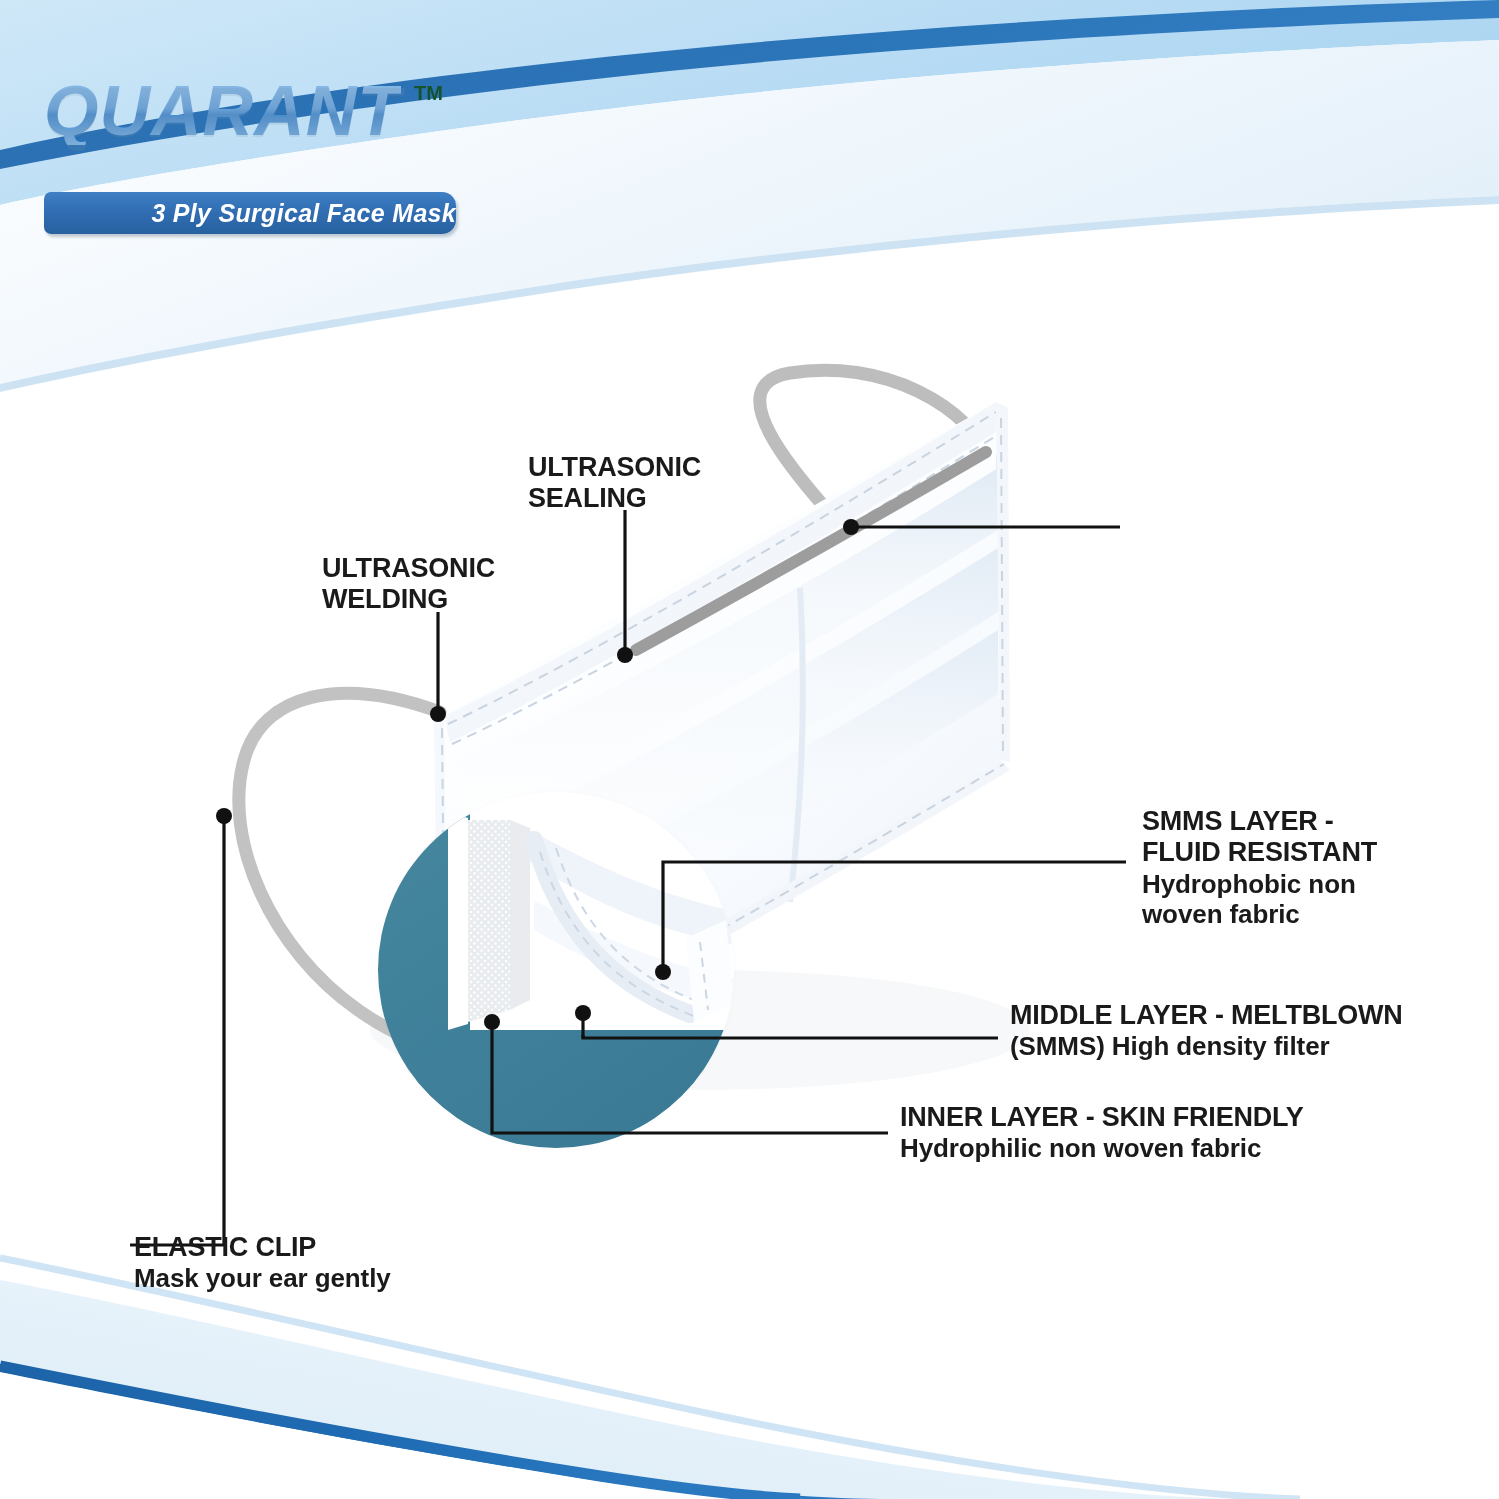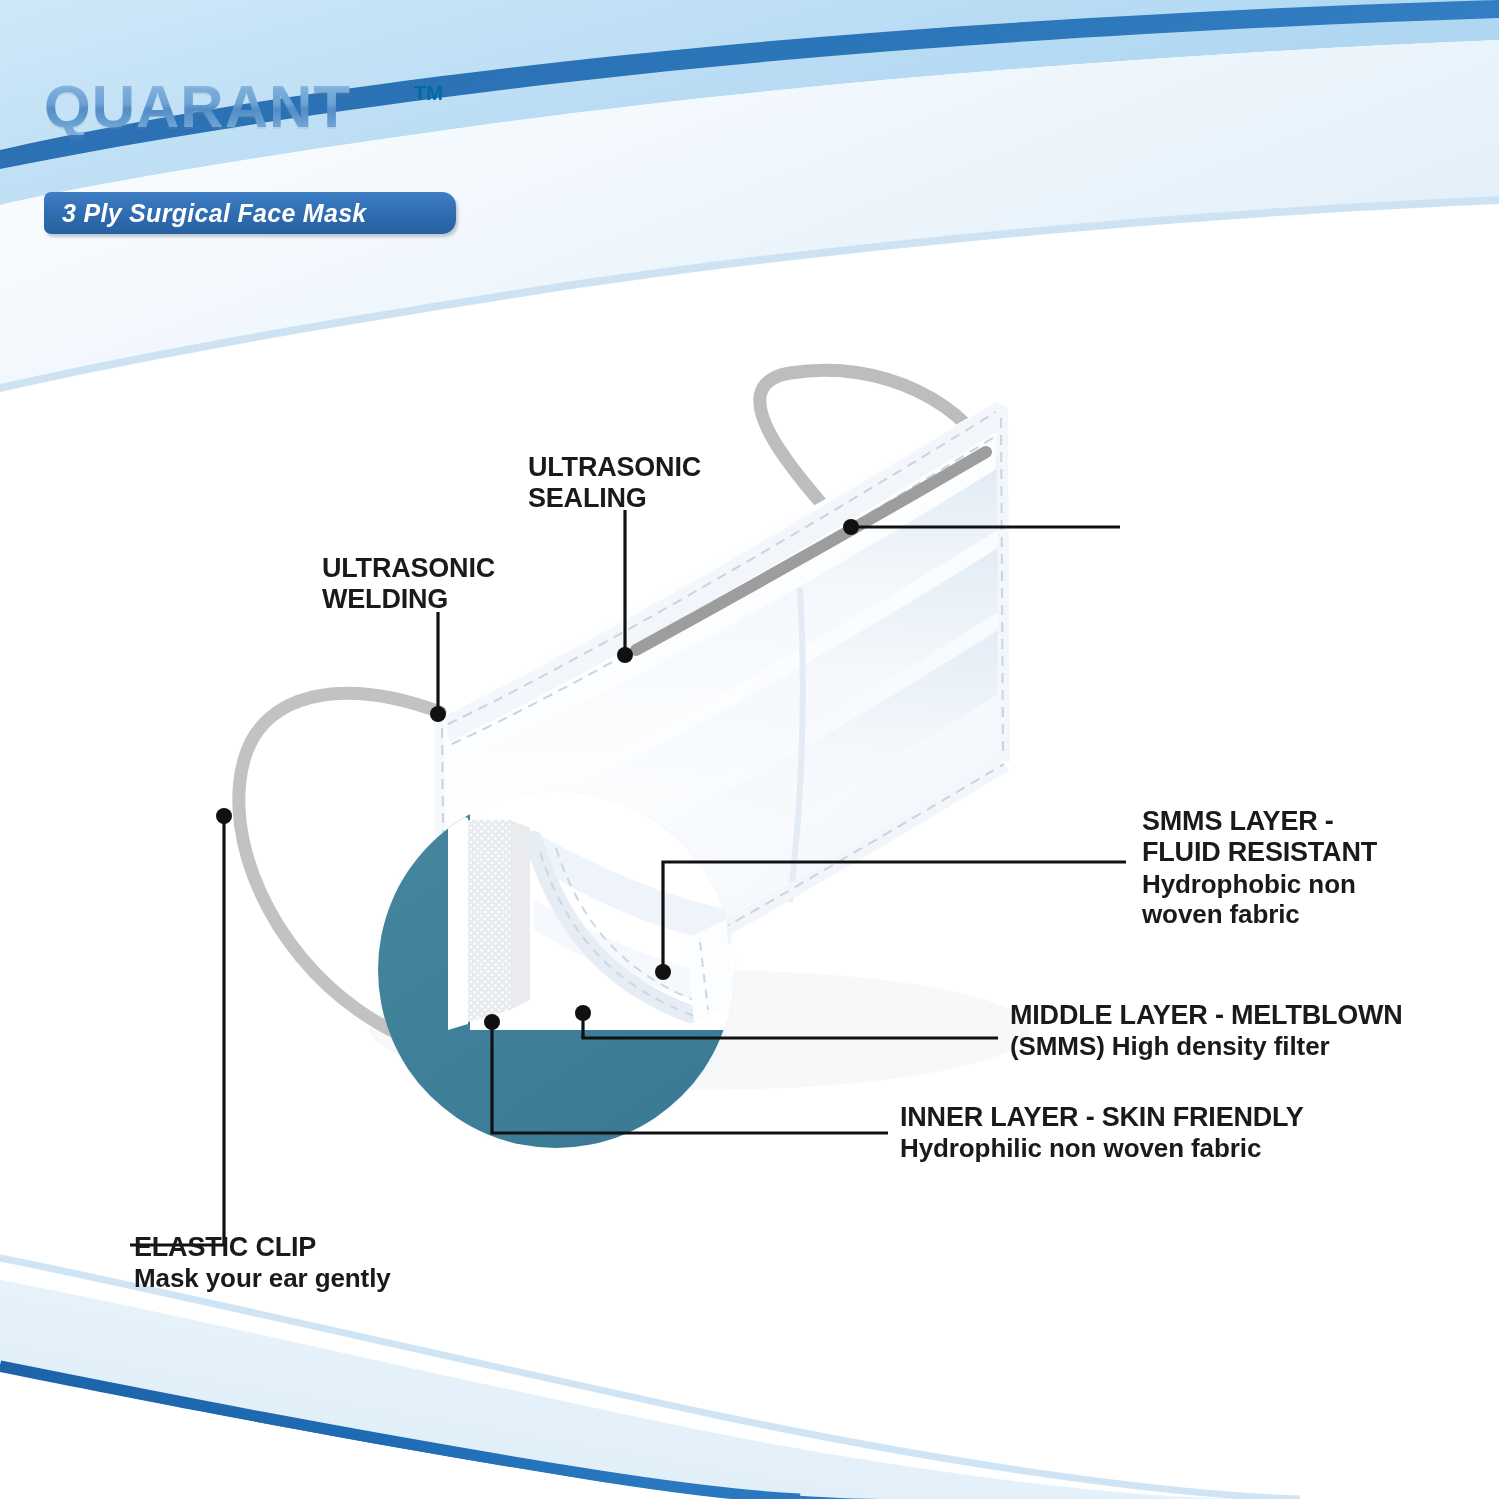--- a/index.html
+++ b/index.html
@@ -6,32 +6,32 @@
   body{width:1499px;height:1499px;overflow:hidden;
        font-family:"Liberation Sans","DejaVu Sans",sans-serif;}
   #stage{position:relative;width:1499px;height:1499px;background:#ffffff;overflow:hidden;}
   #deco,#art,#leaders{position:absolute;left:0;top:0;width:1499px;height:1499px;}
   #deco{z-index:1;}
   #art{z-index:2;}
   #leaders{z-index:3;}
 
   
   .logo-block{position:absolute;left:44px;top:78px;z-index:6;}
-  .logo-word{font-size:60px;font-weight:bold;letter-spacing:1px;line-height:0.95;
+  .logo-word{font-size:70px;font-weight:bold;letter-spacing:1px;line-height:0.95;
              color:#6ba4db;position:relative;display:inline-block;
              background:linear-gradient(180deg,#8fbde6 0%,#6ca5dc 45%,#4b8ccb 55%,#7fb4e2 100%);
              -webkit-background-clip:text;background-clip:text;color:transparent;
-             text-shadow:0 2px 0 rgba(120,150,180,.18);}
+             text-shadow:0 2px 0 rgba(120,150,180,.18);font-style:italic;}
   .logo-tm{position:absolute;left:414px;top:82px;font-size:20px;font-weight:bold;
-           color:#0369a1;z-index:7;letter-spacing:0;}
+           color:#14532d;z-index:7;letter-spacing:0;}
   .tagline{position:absolute;left:44px;top:192px;z-index:6;
            width:412px;height:42px;border-radius:7px 14px 14px 7px;
            background:linear-gradient(180deg,#3f7fc4 0%,#2f6cb1 52%,#27619f 100%);
            box-shadow:2px 3px 3px rgba(90,110,130,.35);
-           display:flex;align-items:center;}
+           display:flex;align-items:center;justify-content:flex-end;}
   .tagline span{color:#ffffff;font-style:italic;font-weight:bold;font-size:25px;
                 padding-left:18px;letter-spacing:.3px;white-space:nowrap;}
 
   
   .lbl{position:absolute;z-index:5;color:#1a1a1a;margin-top:8px;}
   .lbl .t{font-weight:bold;font-size:27px;line-height:1.16;letter-spacing:-0.2px;
           white-space:pre-line;}
   .lbl .s{font-weight:bold;font-size:26px;line-height:1.16;letter-spacing:-0.1px;
           white-space:pre-line;}
 

